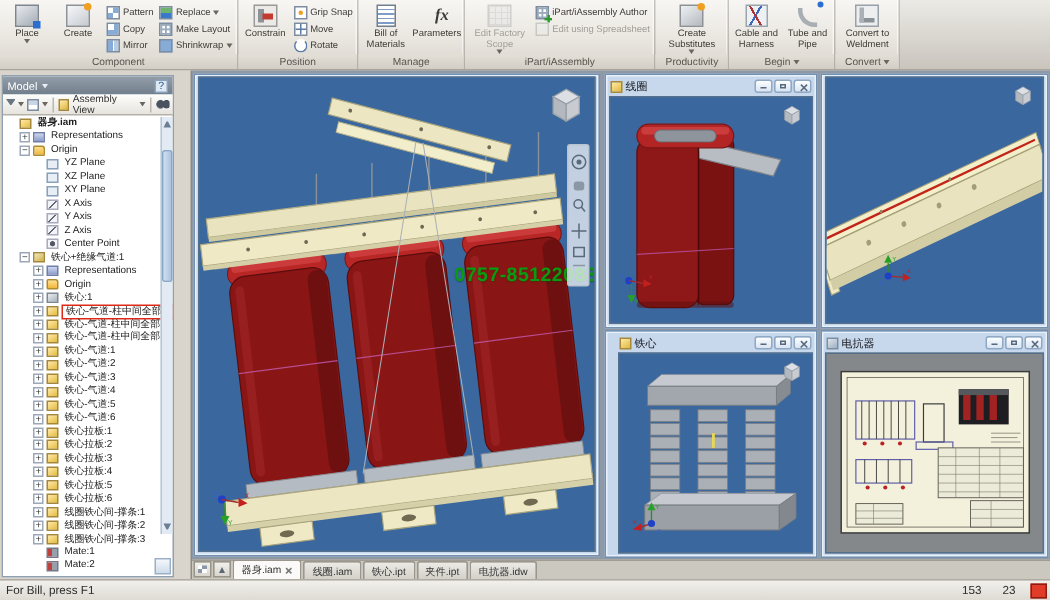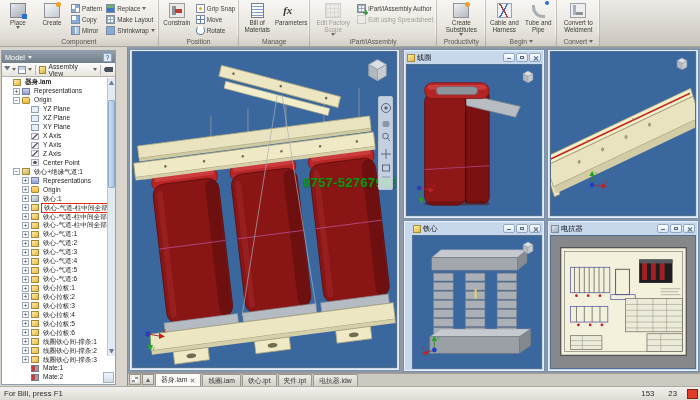--- a/index.html
+++ b/index.html
@@ -24,21 +24,21 @@
   .ic16 { width:16px; height:15px; }
   .ic9 { width:9px; height:9px; border:1px solid #7d8c9f; background:#fff; }
   .ic-place { background:linear-gradient(145deg,#e7eaee,#a3abb4); border:1px solid #7d858e; }
   .ic-place::after { content:""; position:absolute; right:-2px; bottom:-2px; width:5px; height:5px; background:#2a6fd0; }
   .ic-create { background:linear-gradient(145deg,#f6f7f9,#c6cbd1); border:1px solid #8d9299; }
   .ic-create::after { content:""; position:absolute; right:-2px; top:-2px; width:5px; height:5px; background:#f0a020; border-radius:50%; }
   .ic-constrain { background:#eceae6; border:1px solid #9b9b9b; }
   .ic-constrain::before { content:""; position:absolute; left:2px; top:2px; width:4px; height:9px; background:#8c9298; }
   .ic-constrain::after { content:""; position:absolute; right:2px; top:5px; width:7px; height:4px; background:#c23a30; }
   .ic-bom { width:13px; height:15px; background:repeating-linear-gradient(180deg,#ffffff 0 2px,#7e9cc6 2px 3px); border:1px solid #70808f; }
-  .ic-fx { width:16px; height:15px; font:italic bold 11px "Liberation Serif",serif; color:#3a3a3a; text-align:left; line-height:14px; }
+  .ic-fx { width:16px; height:15px; font:italic bold 11px "Liberation Serif",serif; color:#3a3a3a; text-align:right; line-height:14px; }
   .ic-scope { background:#e3e5e2; border:1px solid #a8a8a8; background-image:linear-gradient(#b9c4b9 1px,transparent 1px),linear-gradient(90deg,#b9c4b9 1px,transparent 1px); background-size:4px 4px; }
   .ic-subst { background:linear-gradient(145deg,#eef0f2,#b5bac0); border:1px solid #8d9299; }
   .ic-subst::after { content:""; position:absolute; right:-2px; top:-2px; width:5px; height:5px; background:#f0a020; border-radius:50%; }
   .ic-cable { width:15px; height:15px; border:1px solid #9aa4ae; background:linear-gradient(60deg,transparent 42%,#b03434 42% 50%,transparent 50%),linear-gradient(120deg,transparent 42%,#3868c0 42% 50%,transparent 50%),#eef1f4; }
   .ic-tube { width:13px; height:13px; border:3px solid #a8aeb4; border-top:none; border-right:none; border-radius:0 0 0 11px; margin-top:2px; }
   .ic-tube::after { content:""; position:absolute; right:-4px; top:-4px; width:4px; height:4px; background:#2a6fd0; border-radius:50%; }
   .ic-weld { background:#eceef0; border:1px solid #99a1a9; }
   .ic-weld::before { content:""; position:absolute; left:2px; bottom:2px; width:10px; height:3px; background:#8c9298; }
   .ic-weld::after { content:""; position:absolute; left:2px; bottom:2px; width:3px; height:10px; background:#aab0b6; }
   .ic-author { background:#fff; background-image:linear-gradient(#9ab 1px,transparent 1px),linear-gradient(90deg,#9ab 1px,transparent 1px); background-size:3px 3px; }
@@ -581,21 +581,21 @@
                   <circle cx="150" cy="33" r="1.3"></circle>
                   <circle cx="198" cy="33" r="1.3"></circle>
                 </g>
             </g>
 
             <g stroke="#aab0b6" stroke-width="0.7">
               <line x1="148" y1="42" x2="112" y2="256"></line>
                 <line x1="153" y1="42" x2="188" y2="248"></line>
             </g>
           </svg>
-          <div class="watermark">0757-52767986</div>
+          <div class="watermark">0757-85122088</div>
           <div class="viewcube">
             <svg width="25" height="27" viewBox="0 0 20 20">
                 <polygon points="3,6 10,2 17,6 10,10" fill="#dcdfe3" stroke="#98a0a8" stroke-width="0.7"></polygon>
                 <polygon points="3,6 10,10 10,19 3,15" fill="#b4b9bf" stroke="#98a0a8" stroke-width="0.7"></polygon>
                 <polygon points="17,6 10,10 10,19 17,15" fill="#c8ccd1" stroke="#98a0a8" stroke-width="0.7"></polygon>
               </svg>
           </div>
           <div class="navbar">
             <svg width="12" height="84" viewBox="0 0 12 84">
               <circle cx="6" cy="9" r="4.5" fill="none" stroke="#5a6a7a" stroke-width="1"></circle>

